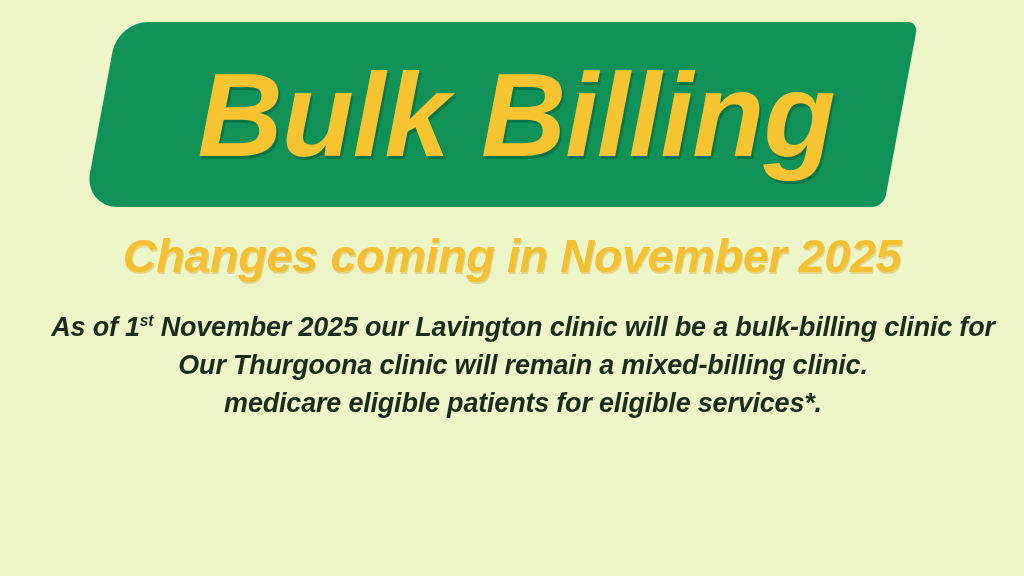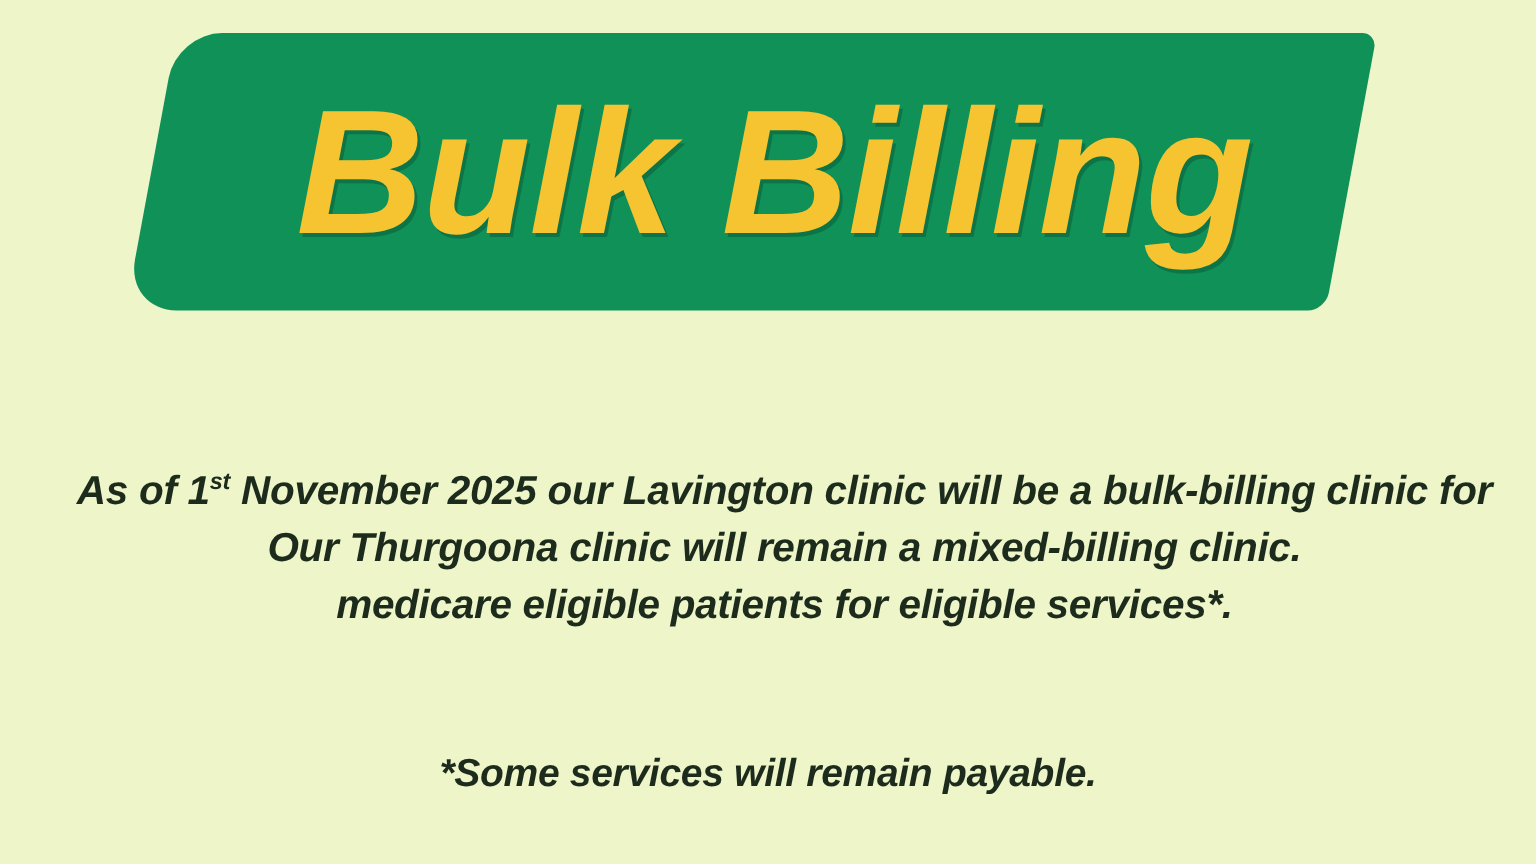--- a/index.html
+++ b/index.html
@@ -127,24 +127,24 @@
 </head>
 <body>
 
 <div class="poster">
 
   <div class="banner-wrap">
     <div class="banner-shape"></div>
     <div class="banner-title">Bulk Billing</div>
   </div>
 
+  <div class="subtitle">Changes coming in November 2025</div>
 
   <div class="body-block">
     <div class="body-line">
       <span>As of 1</span><sup>st</sup><span> November 2025 our Lavington clinic will be a bulk-billing clinic for</span>
     </div>
     <div class="body-line">Our Thurgoona clinic will remain a mixed-billing clinic.</div>
     <div class="body-line">medicare eligible patients for eligible services*.</div>
   </div>
 
-  <div class="footnote">*Some services will remain payable.</div>
 
 </div>
 
 </body></html>

